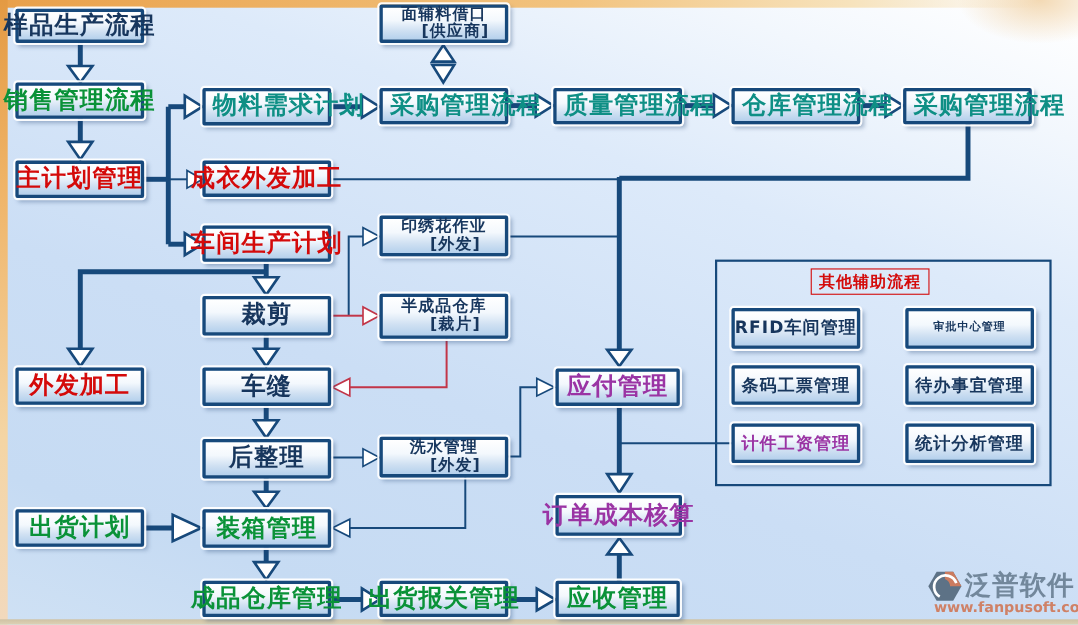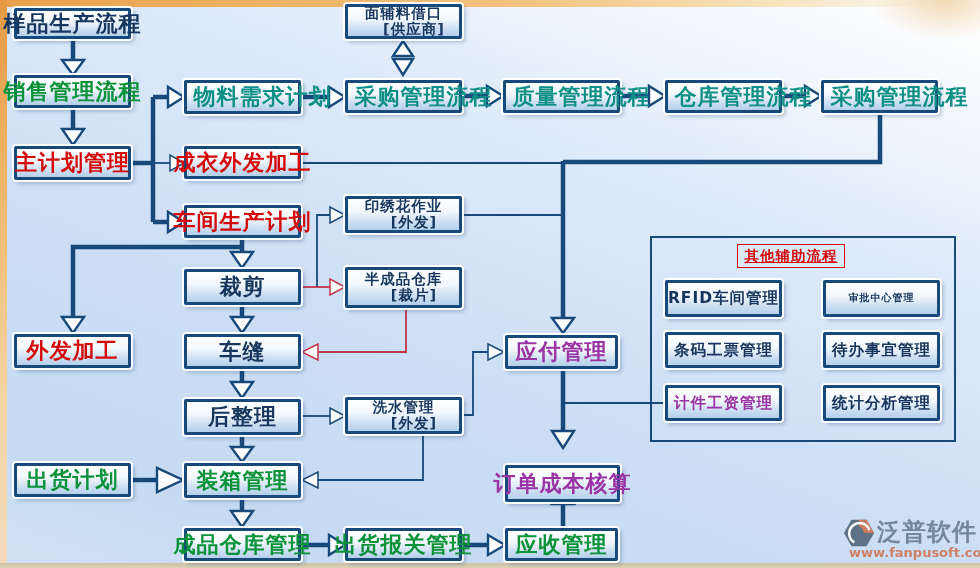--- a/index.html
+++ b/index.html
@@ -40,21 +40,21 @@
   .two{font-size:14.5px;}
   .c-navy{color:var(--navy,#17365d);}
   .c-green{color:var(--green,#0a9238);}
   .c-teal{color:var(--teal,#0e8f85);padding-left:40px;}
   .c-red{color:var(--red,#d40a0a);}
   .c-purple{color:var(--purple,#9a34a4);}
 
   .panel-title{
     position:absolute; left:737px; top:244px; width:106px; height:22px;
     border:1px solid var(--red,#d40a0a); color:var(--red,#d40a0a);
-    font-weight:bold; font-size:14.5px; text-decoration:underline;
+    font-weight:bold; font-size:14.5px; 
     display:flex; align-items:center; justify-content:center; letter-spacing:1px;
     background:transparent;
   }
   .logo{position:absolute; left:843px; top:514px; width:132px; height:48px;}
   .logo-name{position:absolute; left:34px; top:2px; font-size:24px; font-weight:bold;
     color:var(--logo-gray,#72879b); letter-spacing:1px; white-space:nowrap;}
   .logo-url{position:absolute; left:6px; top:31px; font-size:13px; font-weight:bold;
     color:var(--logo-coral,#cf8166); white-space:nowrap;}
   .logo-glyph{position:absolute; left:0; top:3px;}
 </style>
@@ -249,21 +249,21 @@
   <div class="node c-navy two" style="left:345px;top:397px;width:117px;height:37px">
       <span>洗水管理</span>
       <span class="l2">[外发]</span>
     </div>
   <div class="node c-green" style="left:14px;top:463px;width:117px;height:34px">
       <span>出货计划</span>
     </div>
   <div class="node c-green" style="left:184px;top:463px;width:117px;height:35px">
       <span>装箱管理</span>
     </div>
-  <div class="node c-purple" style="left:505px;top:465px;width:115px;height:37px">
+  <div class="node c-purple" style="left:505px;top:450px;width:115px;height:37px">
       <span>订单成本核算</span>
     </div>
   <div class="node c-green" style="left:184px;top:528px;width:117px;height:33px">
       <span>成品仓库管理</span>
     </div>
   <div class="node c-green" style="left:345px;top:528px;width:117px;height:33px">
       <span>出货报关管理</span>
     </div>
   <div class="node c-green" style="left:505px;top:528px;width:113px;height:33px">
       <span>应收管理</span>

